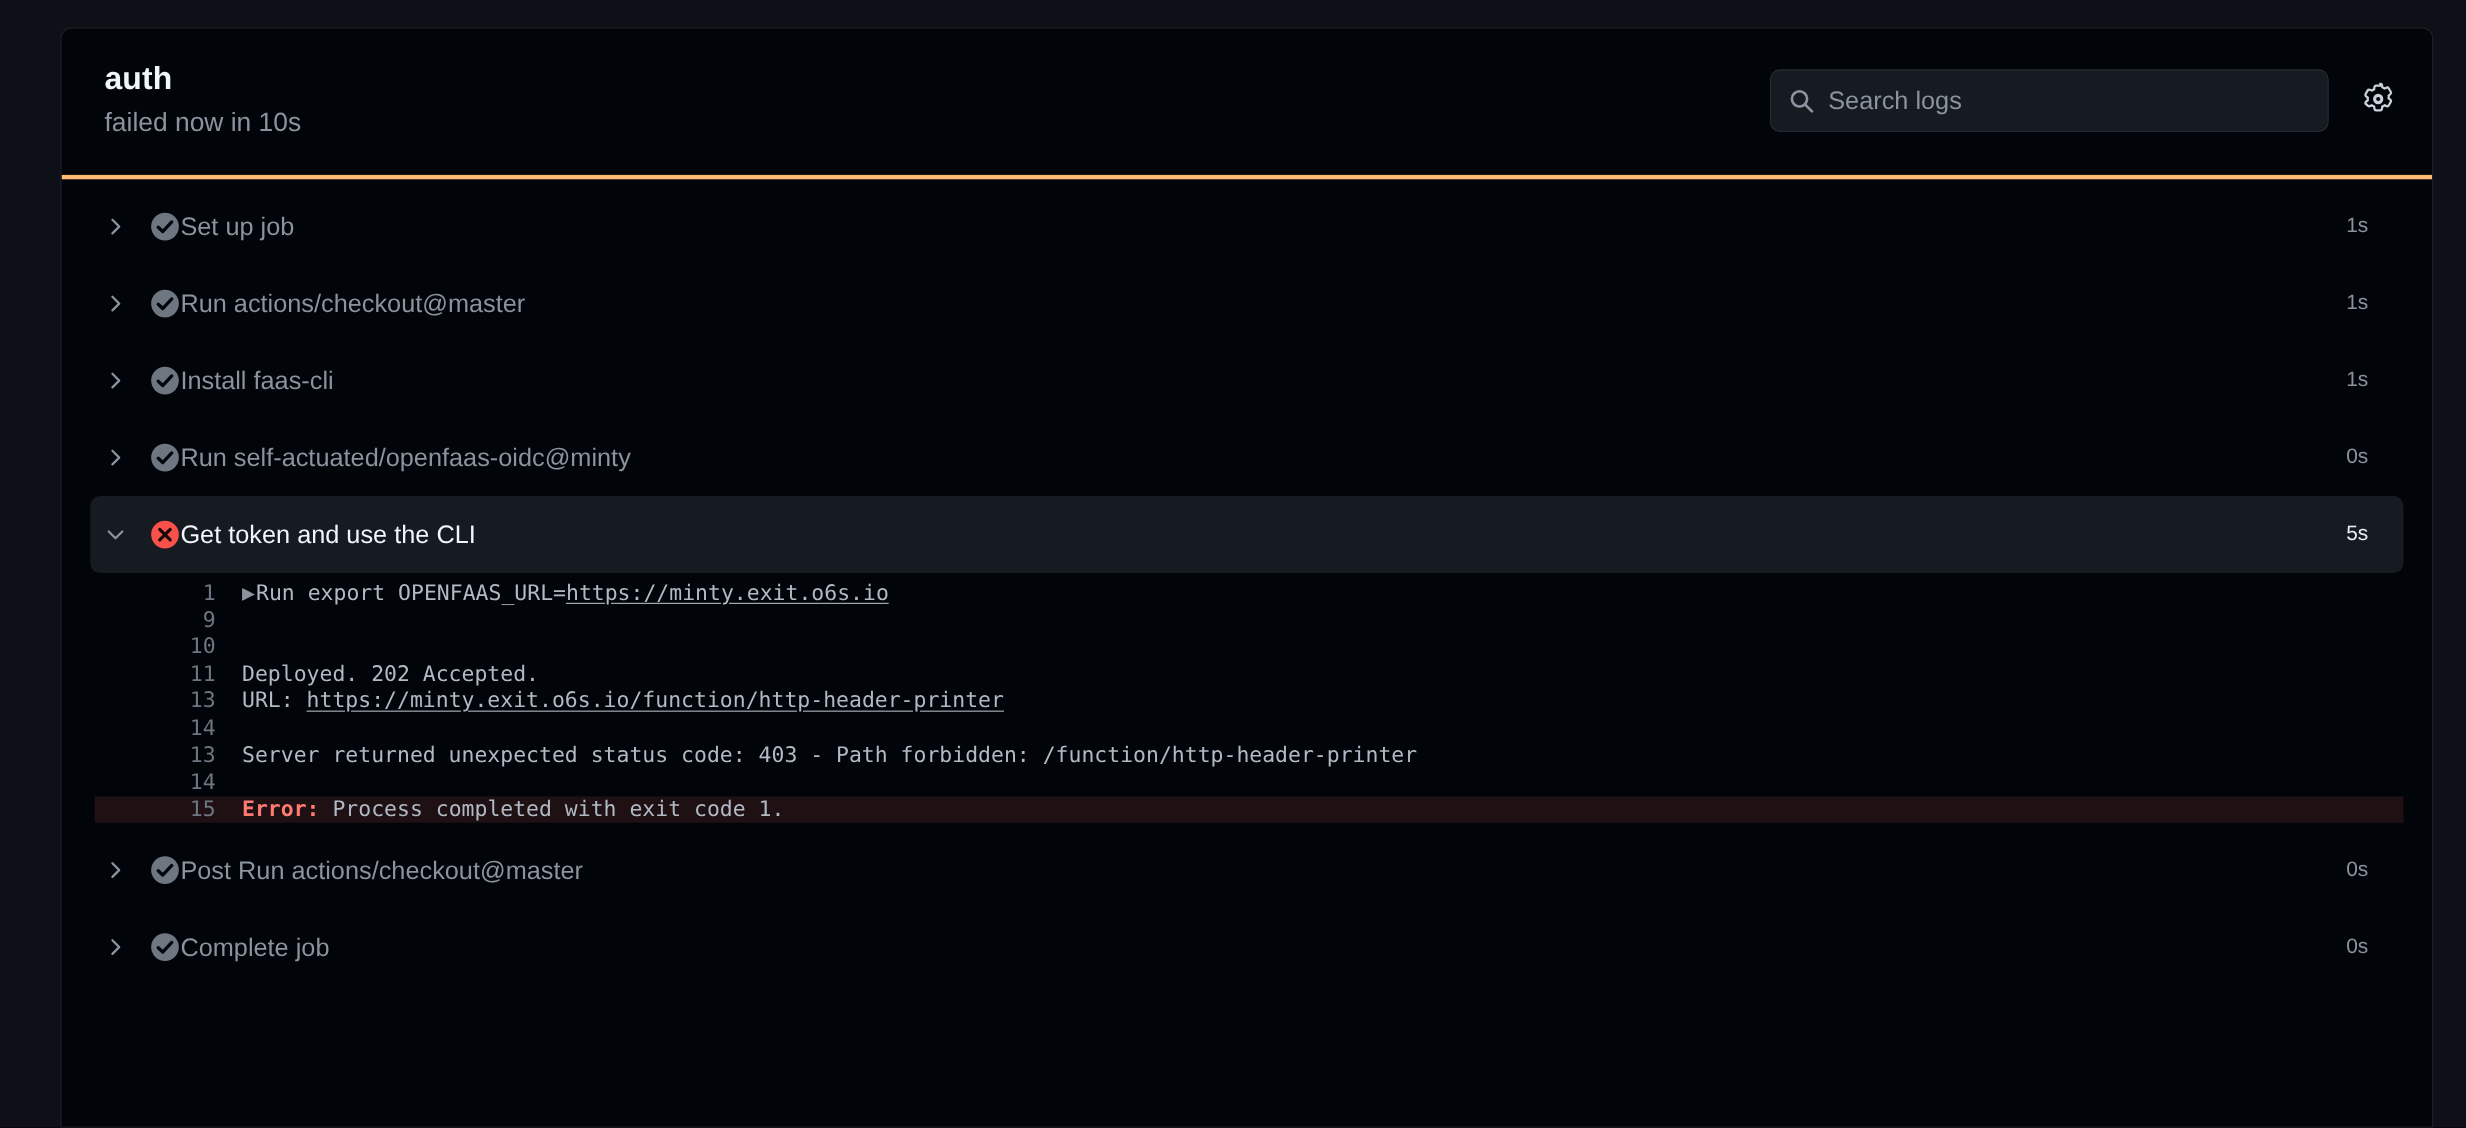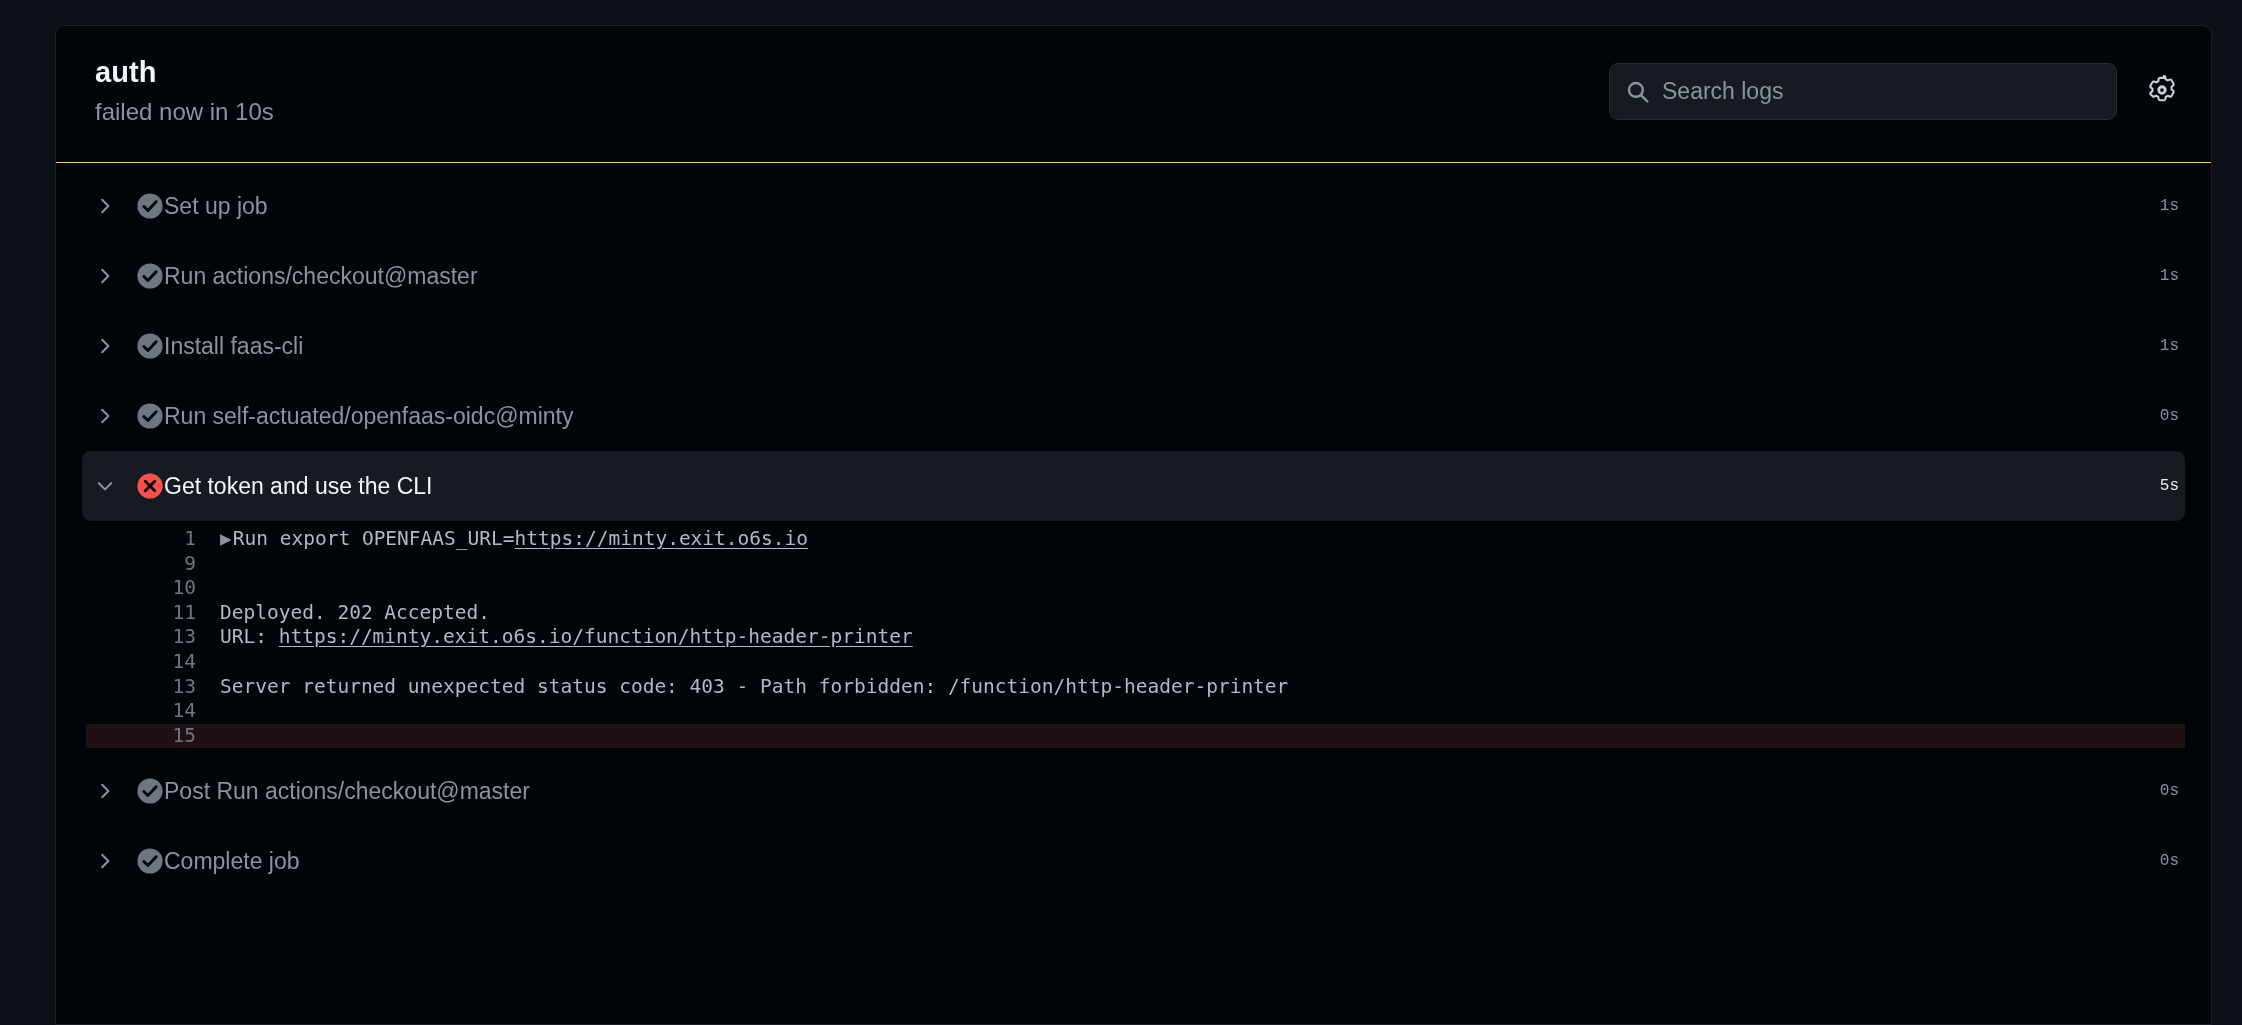--- a/index.html
+++ b/index.html
@@ -29,21 +29,21 @@
     border: 1px solid #1c2128;
     border-top-left-radius: 10px;
     border-top-right-radius: 10px;
     overflow: hidden;
   }
 
   
   .log-header {
     position: relative;
     height: 137px;
-    border-bottom: 1px solid #fdba74;
+    border-bottom: 4px solid #fdba74;
   }
 
   .header-titles {
     position: absolute;
     left: 39px;
     top: 29px;
   }
 
   .job-title {
     font-size: 29px;
@@ -161,23 +161,23 @@
   .step-label {
     font-size: 23px;
     color: #8b949e;
     white-space: nowrap;
   }
 
   .step-row.expanded .step-label { color: #f0f6fc; }
 
   .step-time {
     position: absolute;
-    right: 6px;
-    font-family: Liberation Mono, monospace;
-    font-size: 16px;
+    right: 32px;
+    font-family: Liberation Sans, sans-serif;
+    font-size: 19px;
     color: #8b949e;
   }
 
   .step-row.expanded .step-time { color: #e6edf3; }
 
   
   .log-output {
     padding: 6px 0 8px 0;
     font-family: "DejaVu Sans Mono", monospace;
     font-size: 19.5px;
@@ -373,20 +373,21 @@
         <div class="log-line">
           <span class="ln">13</span>
           <span class="lc">Server returned unexpected status code: 403 - Path forbidden: /function/http-header-printer</span>
         </div>
         <div class="log-line">
           <span class="ln">14</span>
           <span class="lc"></span>
         </div>
         <div class="log-line error-line">
           <span class="ln">15</span>
+          <span class="lc"><span class="err-tag">Error:</span> Process completed with exit code 1.</span>
         </div>
       </div>
       <div class="step-row">
         <span class="chevron">
           <svg width="18" height="18" viewBox="0 0 16 16" fill="none" stroke="currentColor" stroke-width="1.8" stroke-linecap="round" stroke-linejoin="round">
             <polyline points="5.5,2.5 11,8 5.5,13.5"></polyline>
           </svg>
         </span>
         <span class="status-icon">
           <svg width="28" height="28" viewBox="0 0 20 20">

